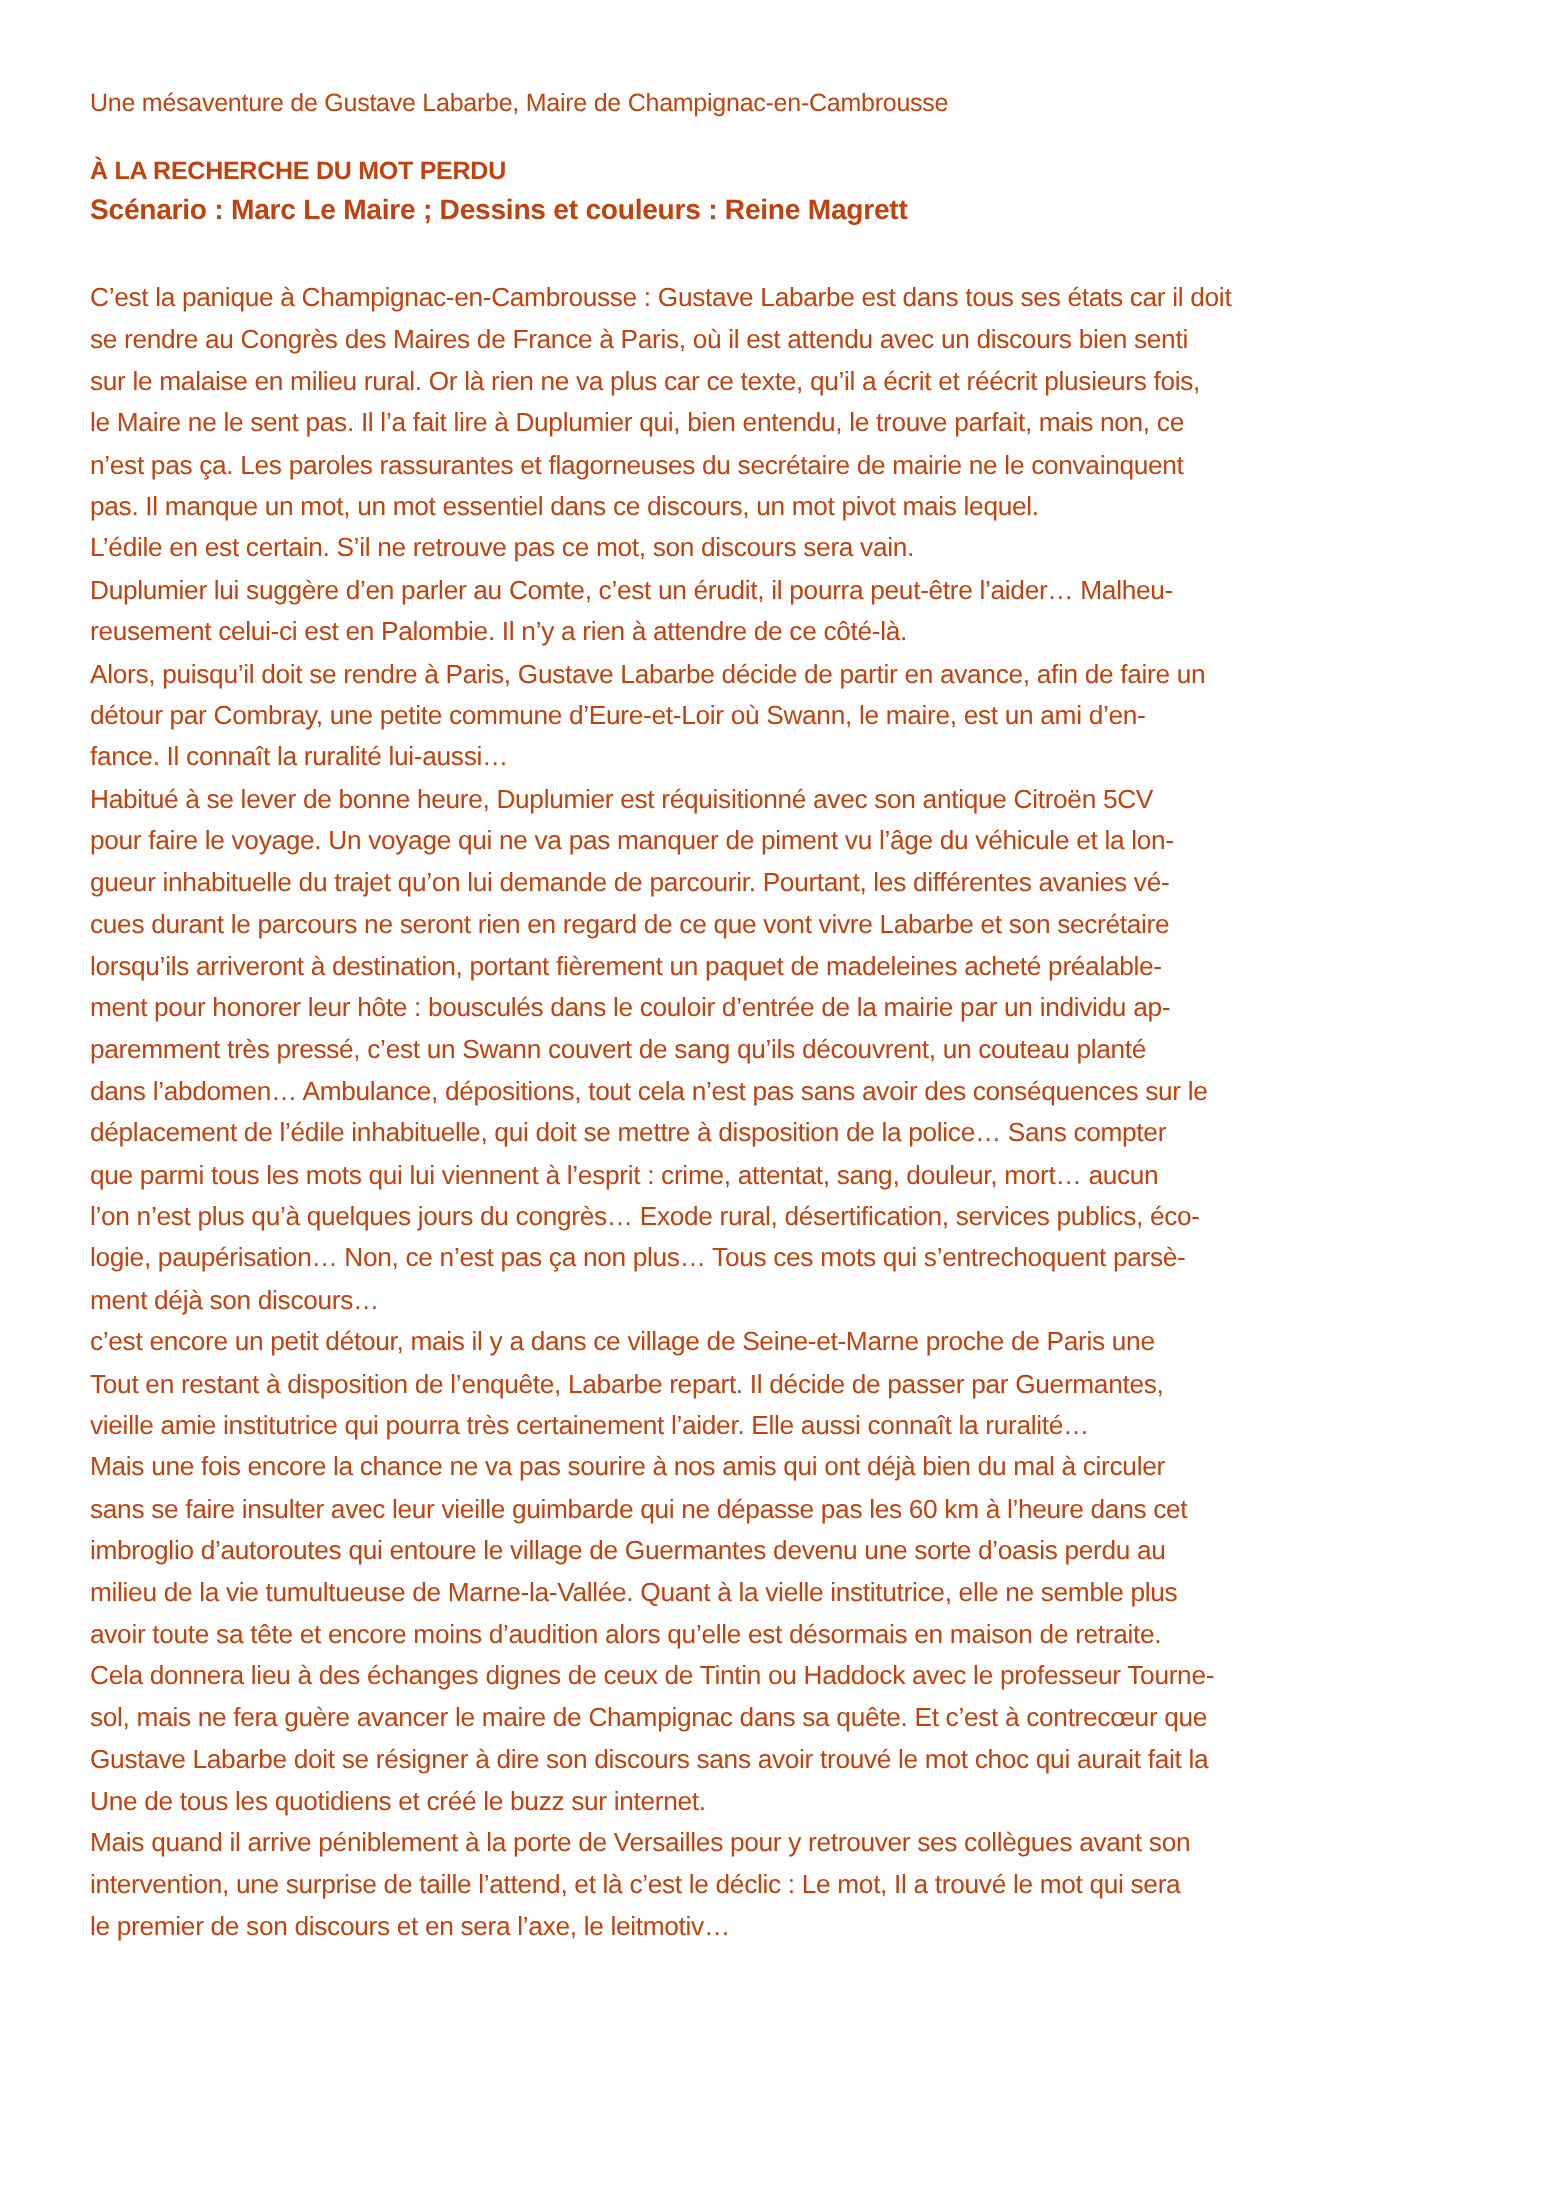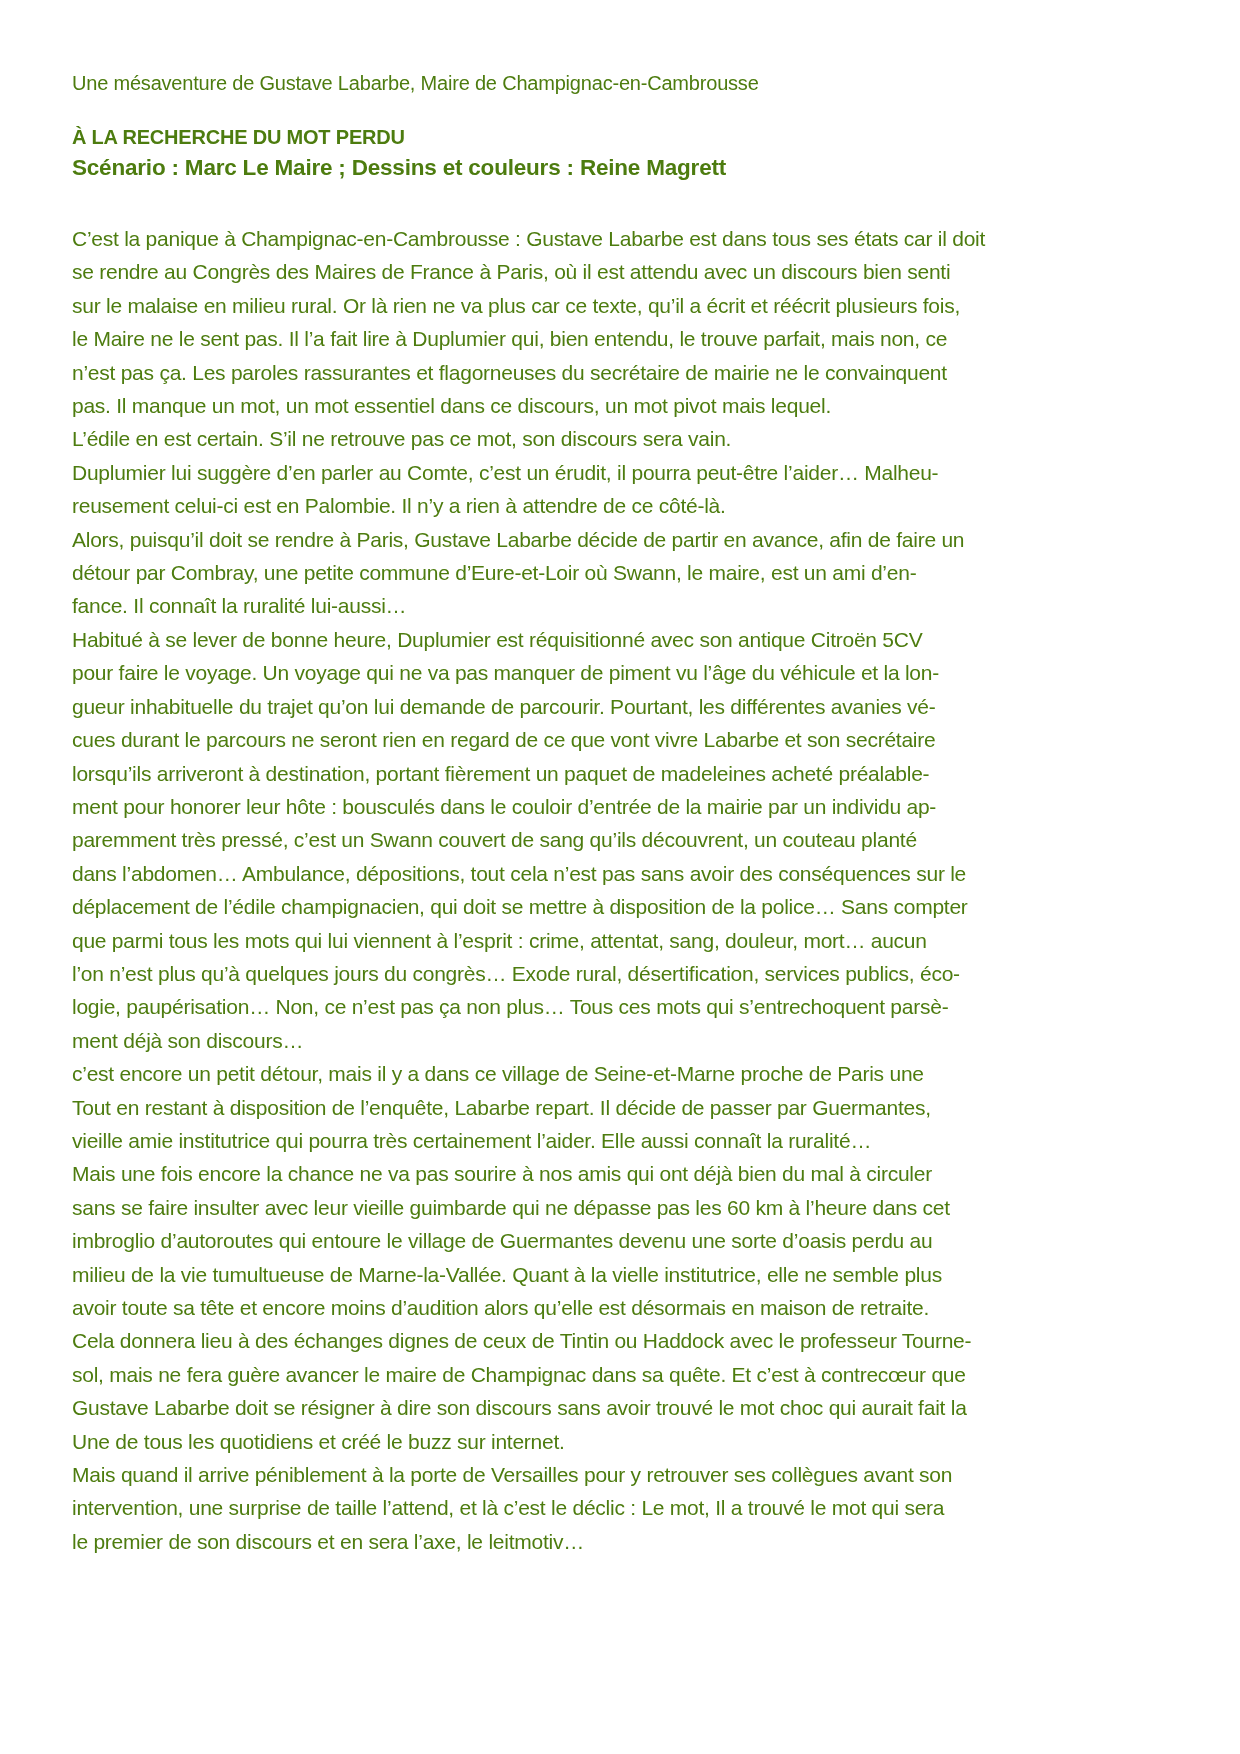--- a/index.html
+++ b/index.html
@@ -6,21 +6,21 @@
     margin: 0;
     padding: 0;
     background: #ffffff;
   }
   .page {
     position: relative;
     width: 1240px;
     height: 1754px;
     background: #ffffff;
     font-family: "Liberation Sans", sans-serif;
-    color: #4d7c0f;
+    color: #c2410c;
     overflow: hidden;
   }
   .content {
     position: absolute;
     left: 72px;
     top: 70px;
     width: 1060px;
   }
   .header-note {
     font-size: 20px;
@@ -79,21 +79,21 @@
         <div class="line">détour par Combray, une petite commune d’Eure-et-Loir où Swann, le maire, est un ami d’en-</div>
         <div class="line">fance. Il connaît la ruralité lui-aussi…</div>
         <div class="line">Habitué à se lever de bonne heure, Duplumier est réquisitionné avec son antique Citroën 5CV</div>
         <div class="line">pour faire le voyage. Un voyage qui ne va pas manquer de piment vu l’âge du véhicule et la lon-</div>
         <div class="line">gueur inhabituelle du trajet qu’on lui demande de parcourir. Pourtant, les différentes avanies vé-</div>
         <div class="line">cues durant le parcours ne seront rien en regard de ce que vont vivre Labarbe et son secrétaire</div>
         <div class="line">lorsqu’ils arriveront à destination, portant fièrement un paquet de madeleines acheté préalable-</div>
         <div class="line">ment pour honorer leur hôte : bousculés dans le couloir d’entrée de la mairie par un individu ap-</div>
         <div class="line">paremment très pressé, c’est un Swann couvert de sang qu’ils découvrent, un couteau planté</div>
         <div class="line">dans l’abdomen… Ambulance, dépositions, tout cela n’est pas sans avoir des conséquences sur le</div>
-        <div class="line">déplacement de l’édile champignacien, qui doit se mettre à disposition de la police… Sans compter</div>
+        <div class="line">déplacement de l’édile inhabituelle, qui doit se mettre à disposition de la police… Sans compter</div>
         <div class="line">que parmi tous les mots qui lui viennent à l’esprit : crime, attentat, sang, douleur, mort… aucun</div>
         <div class="line">l’on n’est plus qu’à quelques jours du congrès… Exode rural, désertification, services publics, éco-</div>
         <div class="line">logie, paupérisation… Non, ce n’est pas ça non plus… Tous ces mots qui s’entrechoquent parsè-</div>
         <div class="line">ment déjà son discours…</div>
         <div class="line">c’est encore un petit détour, mais il y a dans ce village de Seine-et-Marne proche de Paris une</div>
         <div class="line">Tout en restant à disposition de l’enquête, Labarbe repart. Il décide de passer par Guermantes,</div>
         <div class="line">vieille amie institutrice qui pourra très certainement l’aider. Elle aussi connaît la ruralité…</div>
         <div class="line">Mais une fois encore la chance ne va pas sourire à nos amis qui ont déjà bien du mal à circuler</div>
         <div class="line">sans se faire insulter avec leur vieille guimbarde qui ne dépasse pas les 60 km à l’heure dans cet</div>
         <div class="line">imbroglio d’autoroutes qui entoure le village de Guermantes devenu une sorte d’oasis perdu au</div>

